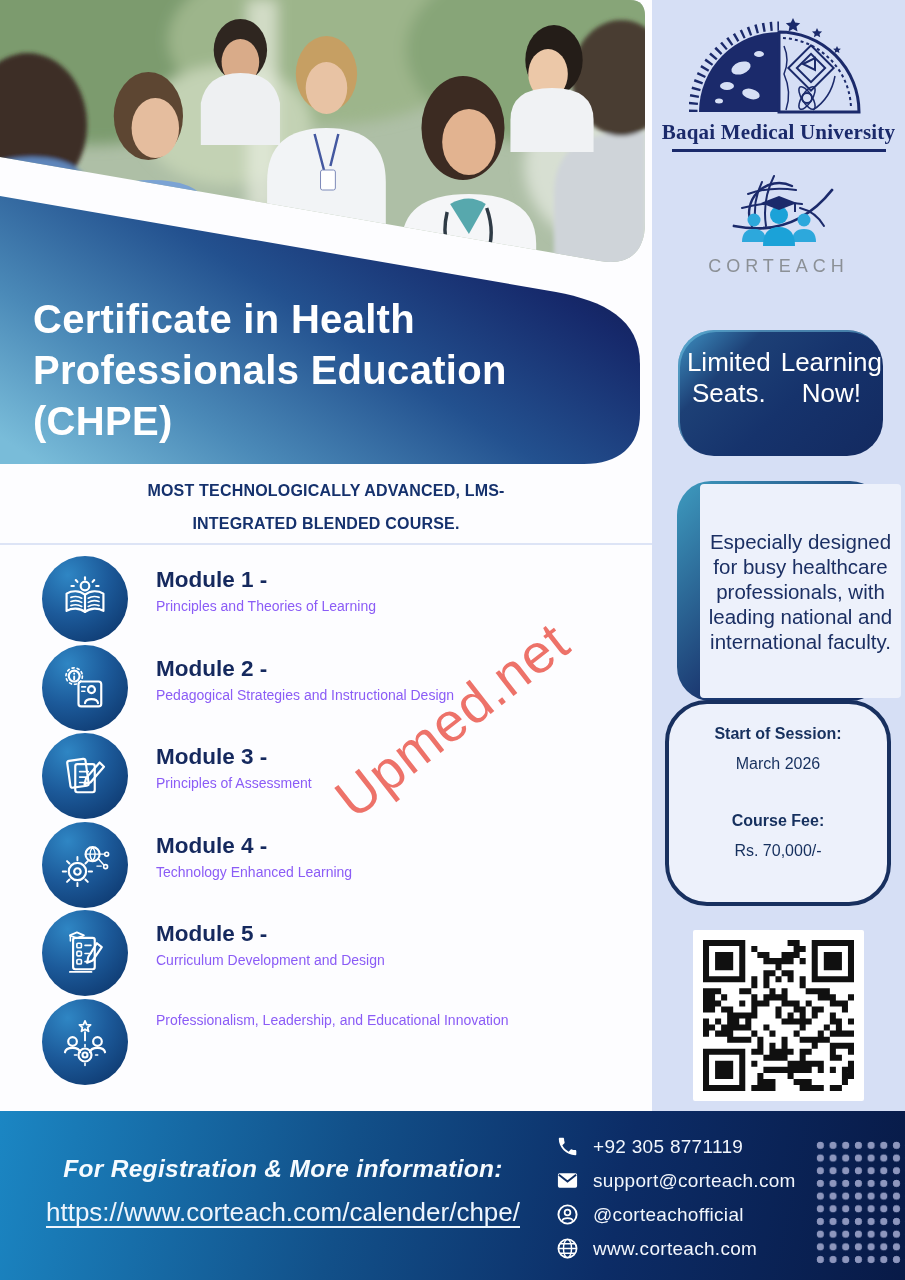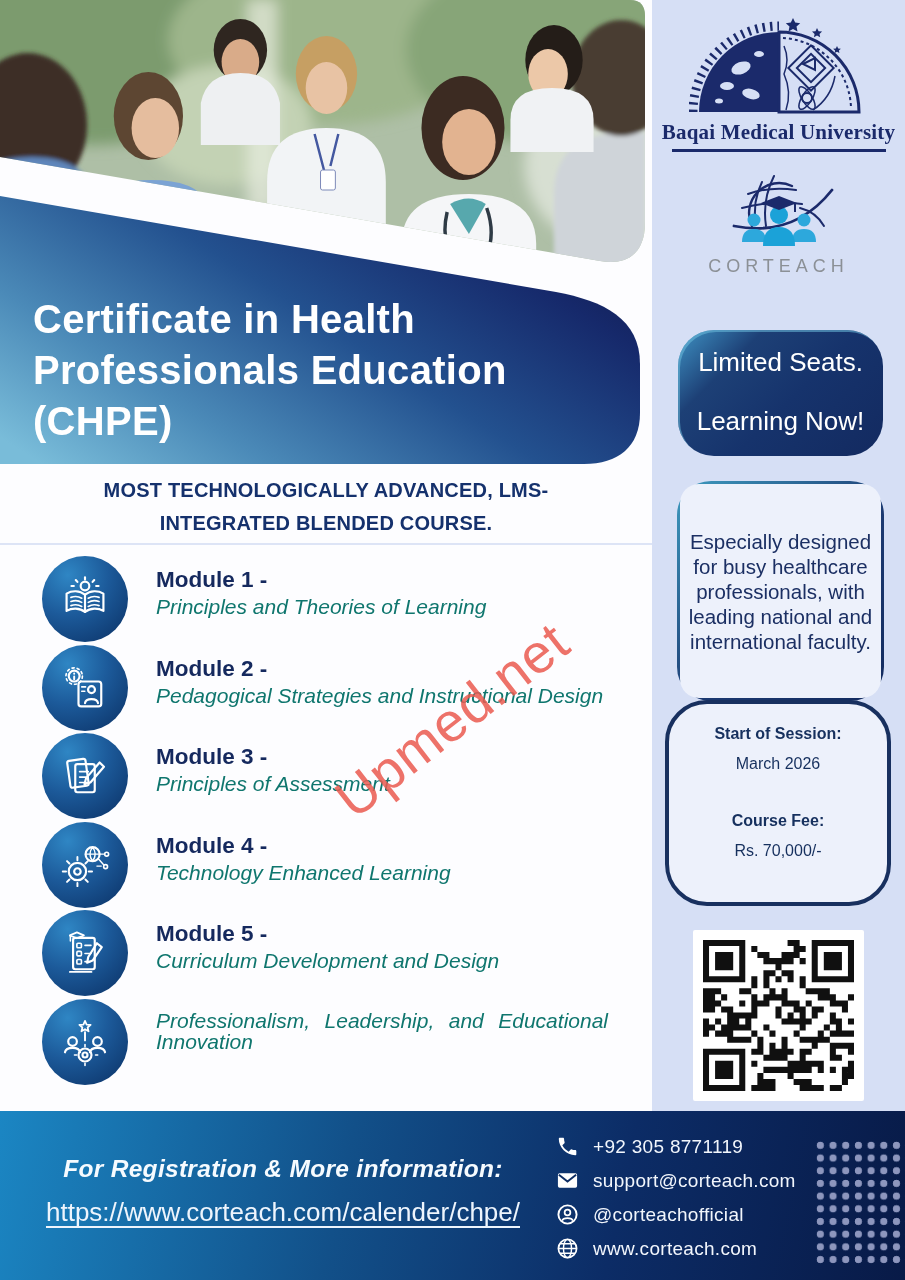--- a/index.html
+++ b/index.html
@@ -17,35 +17,35 @@
   }
   .photo-wrap svg{ display:block; width:100%; height:100%; }
   .banner-shape{ position:absolute; left:0; top:0; width:652px; height:470px; }
   .title{
     position:absolute; left:33px; top:294px; width:560px;
     font-size:40px; line-height:51px; font-weight:bold; color:#ffffff;
     letter-spacing:.3px;
   }
   .tagline{
     position:absolute; left:0; top:474px; width:652px; text-align:center;
-    font-size:20px; line-height:33px; font-weight:bold; color:#15316d;
+    font-size:16px; line-height:33px; font-weight:bold; color:#15316d;
     letter-spacing:.2px;
   }
   .sep{ position:absolute; left:0; top:543px; width:652px; height:2px; background:#dde4f6; }
   .modules{ position:absolute; left:42px; top:556px; width:575px; }
   .module-row{ display:flex; gap:28px; margin-bottom:2px; height:86.5px; align-items:flex-start; }
   .module-icon{
     flex:0 0 86px; width:86px; height:86px; border-radius:50%;
     background:radial-gradient(circle at 30% 22%, #2f86c4 0%, #1c5a9a 45%, #0f3b72 85%);
     display:flex; align-items:center; justify-content:center;
   }
   .module-icon svg{ width:52px; height:52px; }
   .module-text{ width:452px; padding-top:11px; }
   .module-title{ font-size:22.5px; font-weight:bold; color:#15295e; margin-bottom:3px; }
-  .module-desc{ font-size:21px; line-height:21px; color:#0f766e;font-style:italic; }
+  .module-desc{ font-size:14px; line-height:21px; color:#8b5cf6; }
   .module-desc.justify{ text-align:justify; }
   .watermark{
     position:absolute; left:292px; top:688px; width:320px; text-align:center;
     font-size:55px; color:#eb5a50; opacity:.85; letter-spacing:1px;
     transform:rotate(-38deg); pointer-events:none;
   }
   
   .right-col{ position:absolute; left:652px; top:0; width:253px; height:1111px; background:#d6dff5; }
   .baqai{ position:absolute; left:0; top:6px; width:253px; text-align:center; }
   .baqai svg{ display:block; margin:0 auto; }
@@ -54,32 +54,32 @@
     margin-top:2px; letter-spacing:.2px;
   }
   .baqai-rule{ width:214px; height:3px; background:#1b2a6b; margin:4px auto 0; }
   .corteach{ position:absolute; left:0; top:168px; width:253px; text-align:center; }
   .corteach svg{ display:block; margin:0 auto; }
   .corteach-word{ font-size:18px; letter-spacing:5px; color:#8b9096; margin-top:2px; }
   .cta-box{
     position:absolute; left:26px; top:330px; width:205px; height:126px; border-radius:36px;
     background:linear-gradient(135deg,#3f93c4 0%, #1d4076 26%, #16336c 55%, #132a60 100%);
     box-shadow:inset 2px 2px 0 rgba(110,190,220,.55);
-    display:flex; flex-direction:column; justify-content:space-between;
+    display:flex; flex-direction:row; justify-content:space-between;
     padding:17px 0 19px; text-align:center; color:#ffffff; font-size:26px;
   }
   .border-grad{
     position:absolute; border-radius:34px; padding:3px;
     background:linear-gradient(135deg,#3e9cc0 0%, #1c3a72 55%, #122a5e 100%);
   }
   .audience-box{ left:25px; top:481px; width:207px; height:220px; }
   .box-inner{
-    width:100%; height:100%; border-radius:19px; background:#edf1fb;
+    width:100%; height:100%; border-radius:4px; background:#edf1fb;
     display:flex; align-items:center; justify-content:center; text-align:center;
-    color:#1b2f63; font-size:20.5px; line-height:25px; padding:24px 8px;
+    color:#1b2f63; font-size:20.5px; line-height:25px; padding:24px 8px;margin-left:20px;
   }
   .session-box{
     position:absolute; left:13px; top:700px; width:226px; height:206px;
     border:4px solid #18305f; border-radius:42px; background:#edf1fb;
     text-align:center; color:#16305e; font-size:16px; line-height:30px; padding-top:15px;
   }
   .session-box .b{ font-weight:bold; }
   .session-gap{ height:27px; }
   .qr-pad{
     position:absolute; left:41px; top:930px; width:171px; height:171px;

